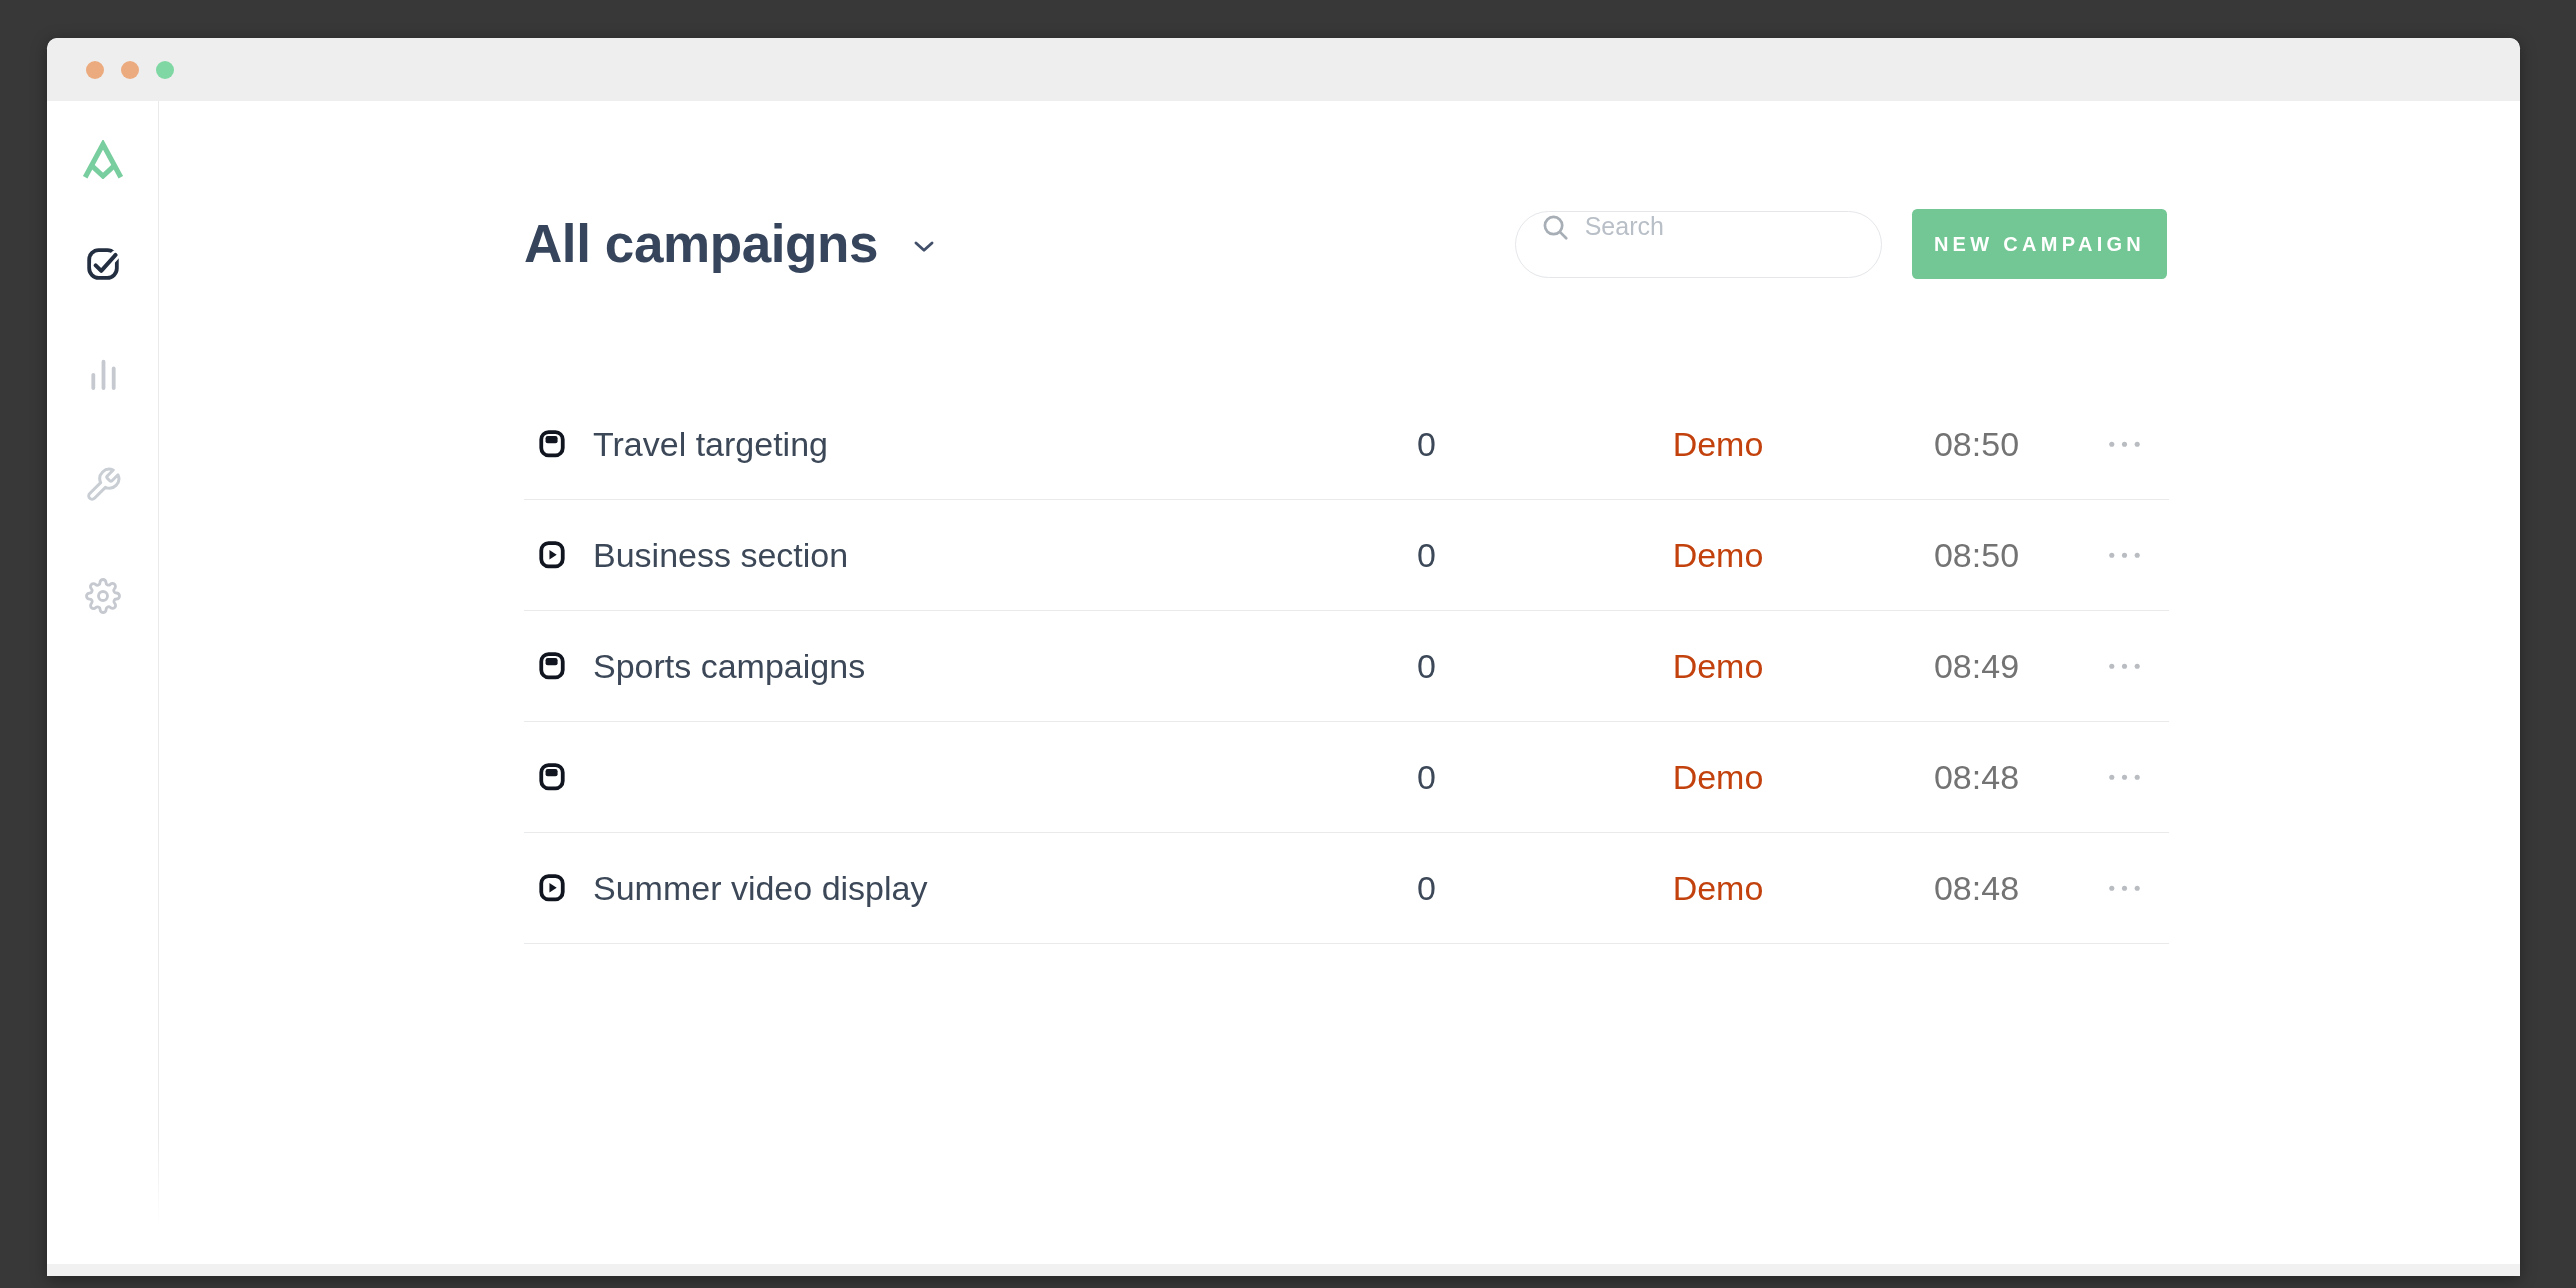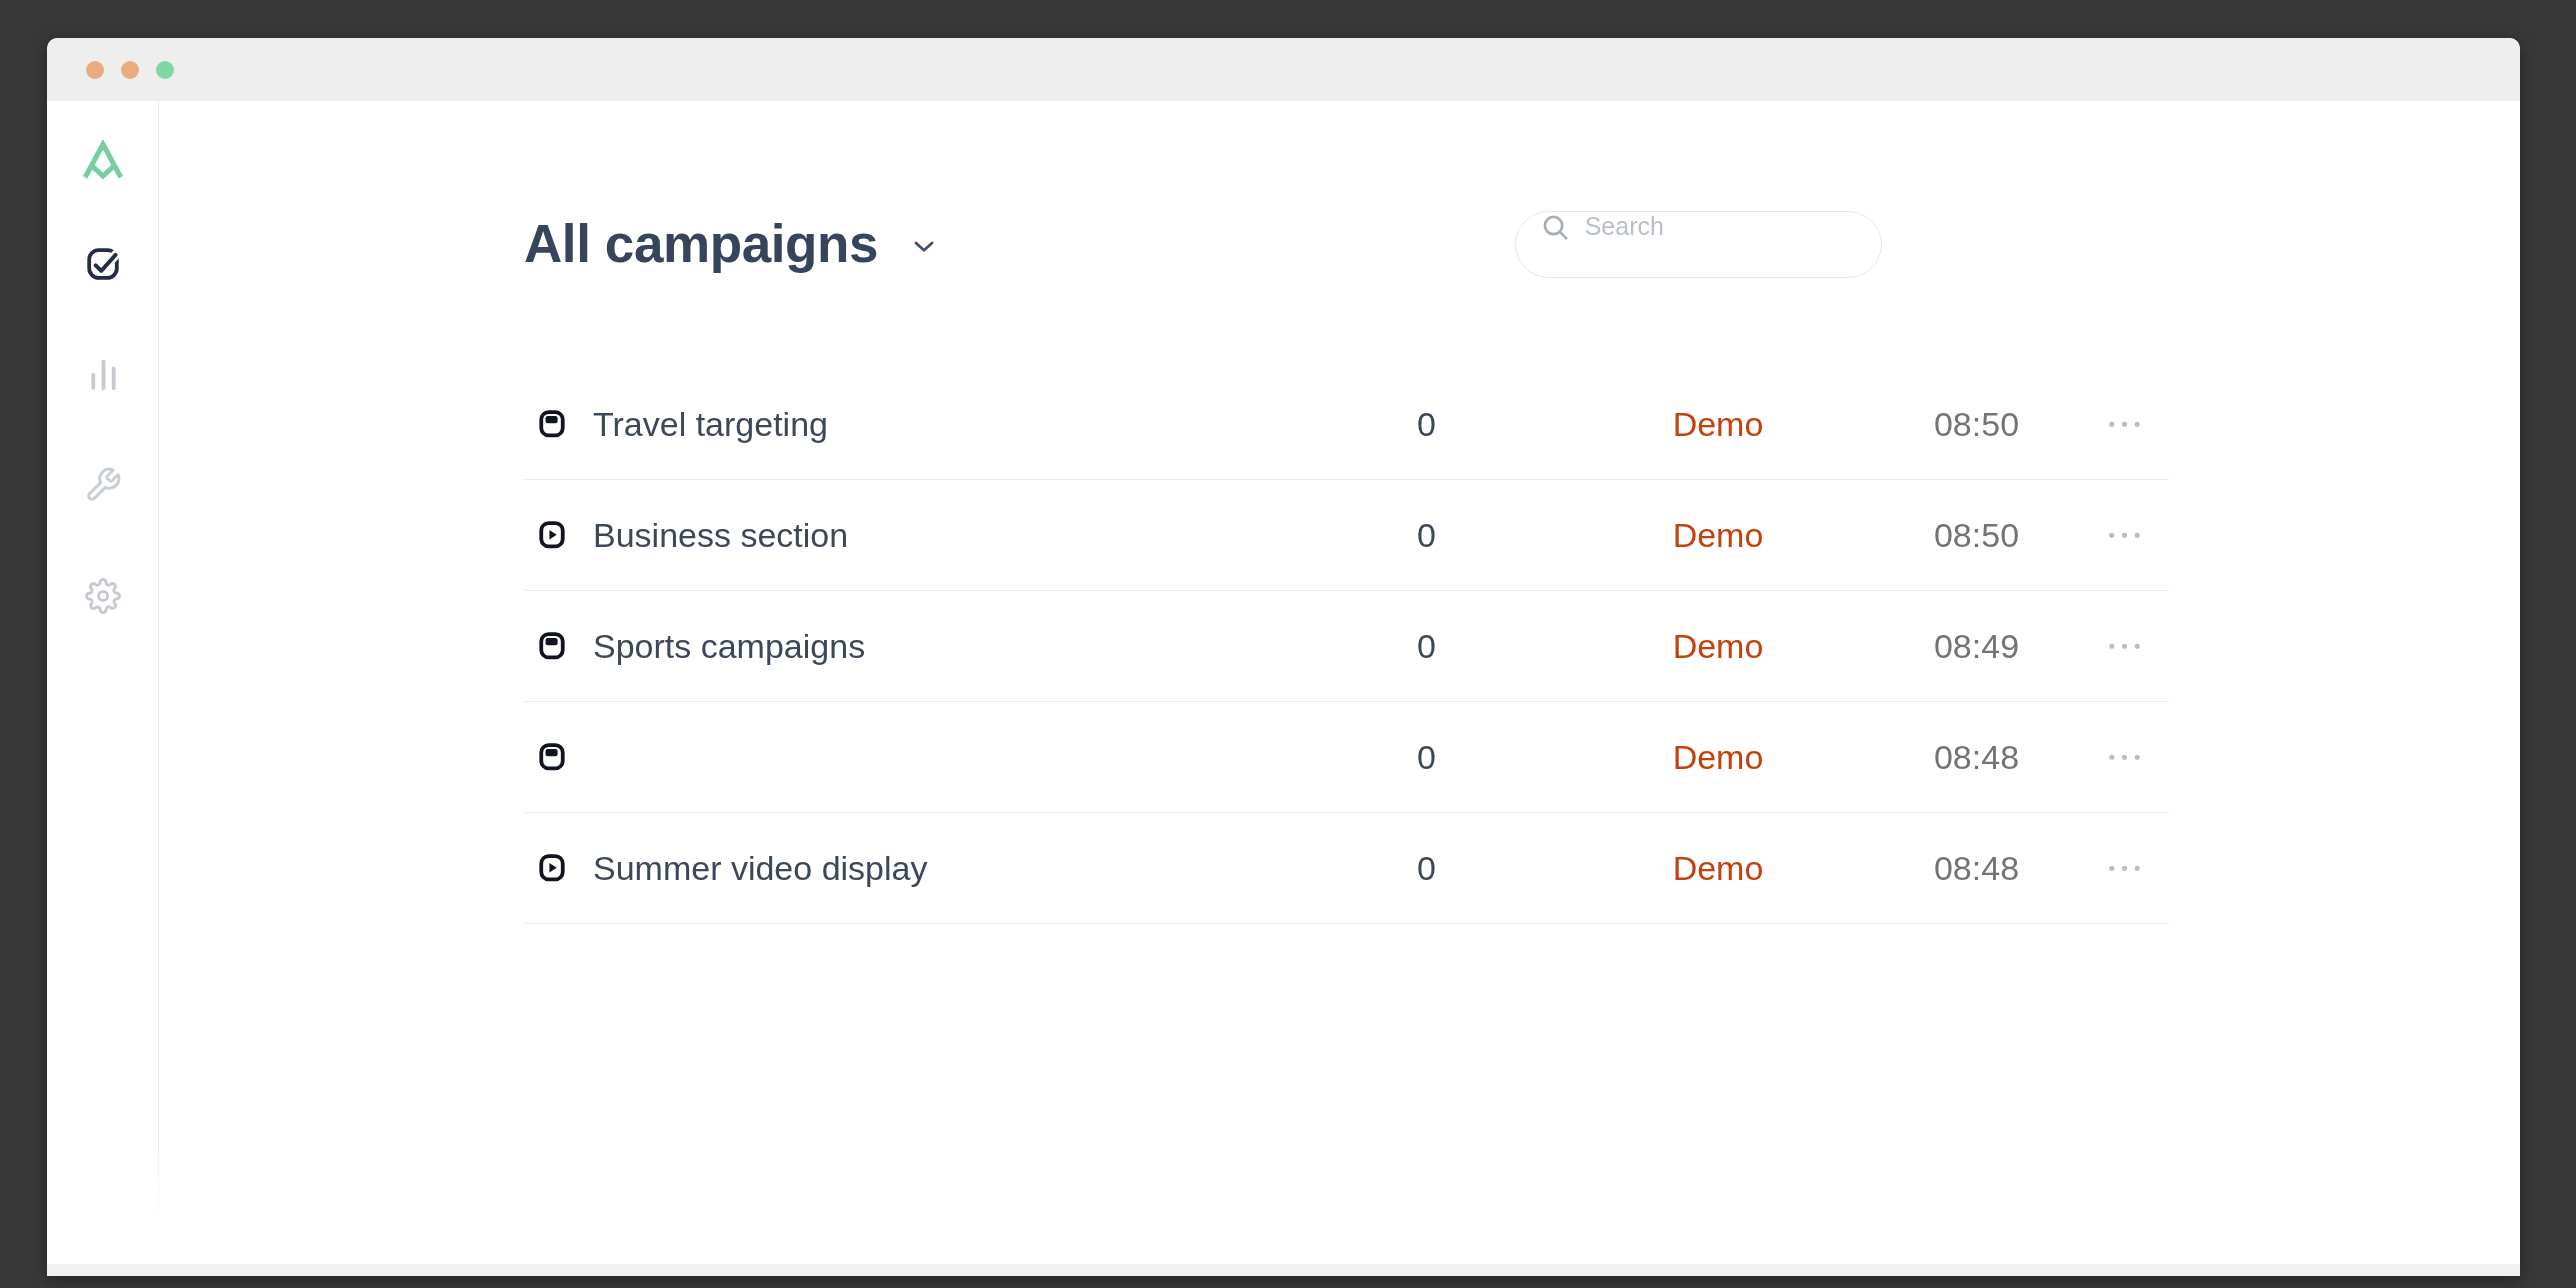--- a/index.html
+++ b/index.html
@@ -73,21 +73,21 @@
     position:absolute; left:1865px; top:171px; width:255px; height:70px;
     background:#72c794; border:none; border-radius:5.2px; cursor:pointer;
     display:flex; align-items:center; justify-content:center;
   }
   .new-campaign-btn span {
     color:#ffffff; font-size:20px; font-weight:700; letter-spacing:4.3px;
     font-family:"Liberation Sans", sans-serif;
   }
 
   
-  .campaign-table { position:absolute; left:477px; top:331px; width:1645px; }
+  .campaign-table { position:absolute; left:477px; top:351px; width:1645px; }
   .crow {
     position:relative; height:111px; border-bottom:0.9px solid #e9eaeb; cursor:pointer;
   }
   .cell { position:absolute; top:0; height:100%; display:flex; align-items:center; }
   .c-icon  { left:14.6px;  width:29px; justify-content:flex-start; }
   .c-name  { left:69px;  width:687px; font-size:34px; color:#3c4858; }
   .c-count { left:851px; width:103px; justify-content:center; font-size:34px; color:#3c4858; }
   .c-type  { left:1091px; width:206px; justify-content:center; font-size:34px; color:#c2410c; }
   .c-time  { left:1358px; width:189px; justify-content:center; font-size:34px; color:#737373; }
   .c-menu  { left:1562px; width:77px; justify-content:center; cursor:pointer; }
@@ -170,20 +170,23 @@
     <div class="search-box">
       <span>
         <svg width="31" height="31" viewBox="0 0 24 24" fill="none">
           <circle cx="10.5" cy="10.5" r="6.7" stroke="#a7aeb6" stroke-width="2.1"></circle>
           <path d="M15.4 15.4 L20.3 20.3" stroke="#a7aeb6" stroke-width="2.1" stroke-linecap="round"></path>
         </svg>
       </span>
       <input type="text" value="" placeholder="Search" style="">
     </div>
 
+    <button class="new-campaign-btn">
+      <span>NEW CAMPAIGN</span>
+    </button>
 
     <div class="campaign-table">
 
       <div class="crow">
         <span class="cell c-icon">
           <svg width="26" height="27.5" viewBox="0 0 30 32" fill="none">
             <rect x="2.5" y="2.5" width="25" height="27" rx="8.5" stroke="#10151f" stroke-width="4.4"></rect>
             <rect x="7.5" y="7" width="14" height="8.5" rx="2.5" fill="#10151f"></rect>
           </svg>
         </span>

